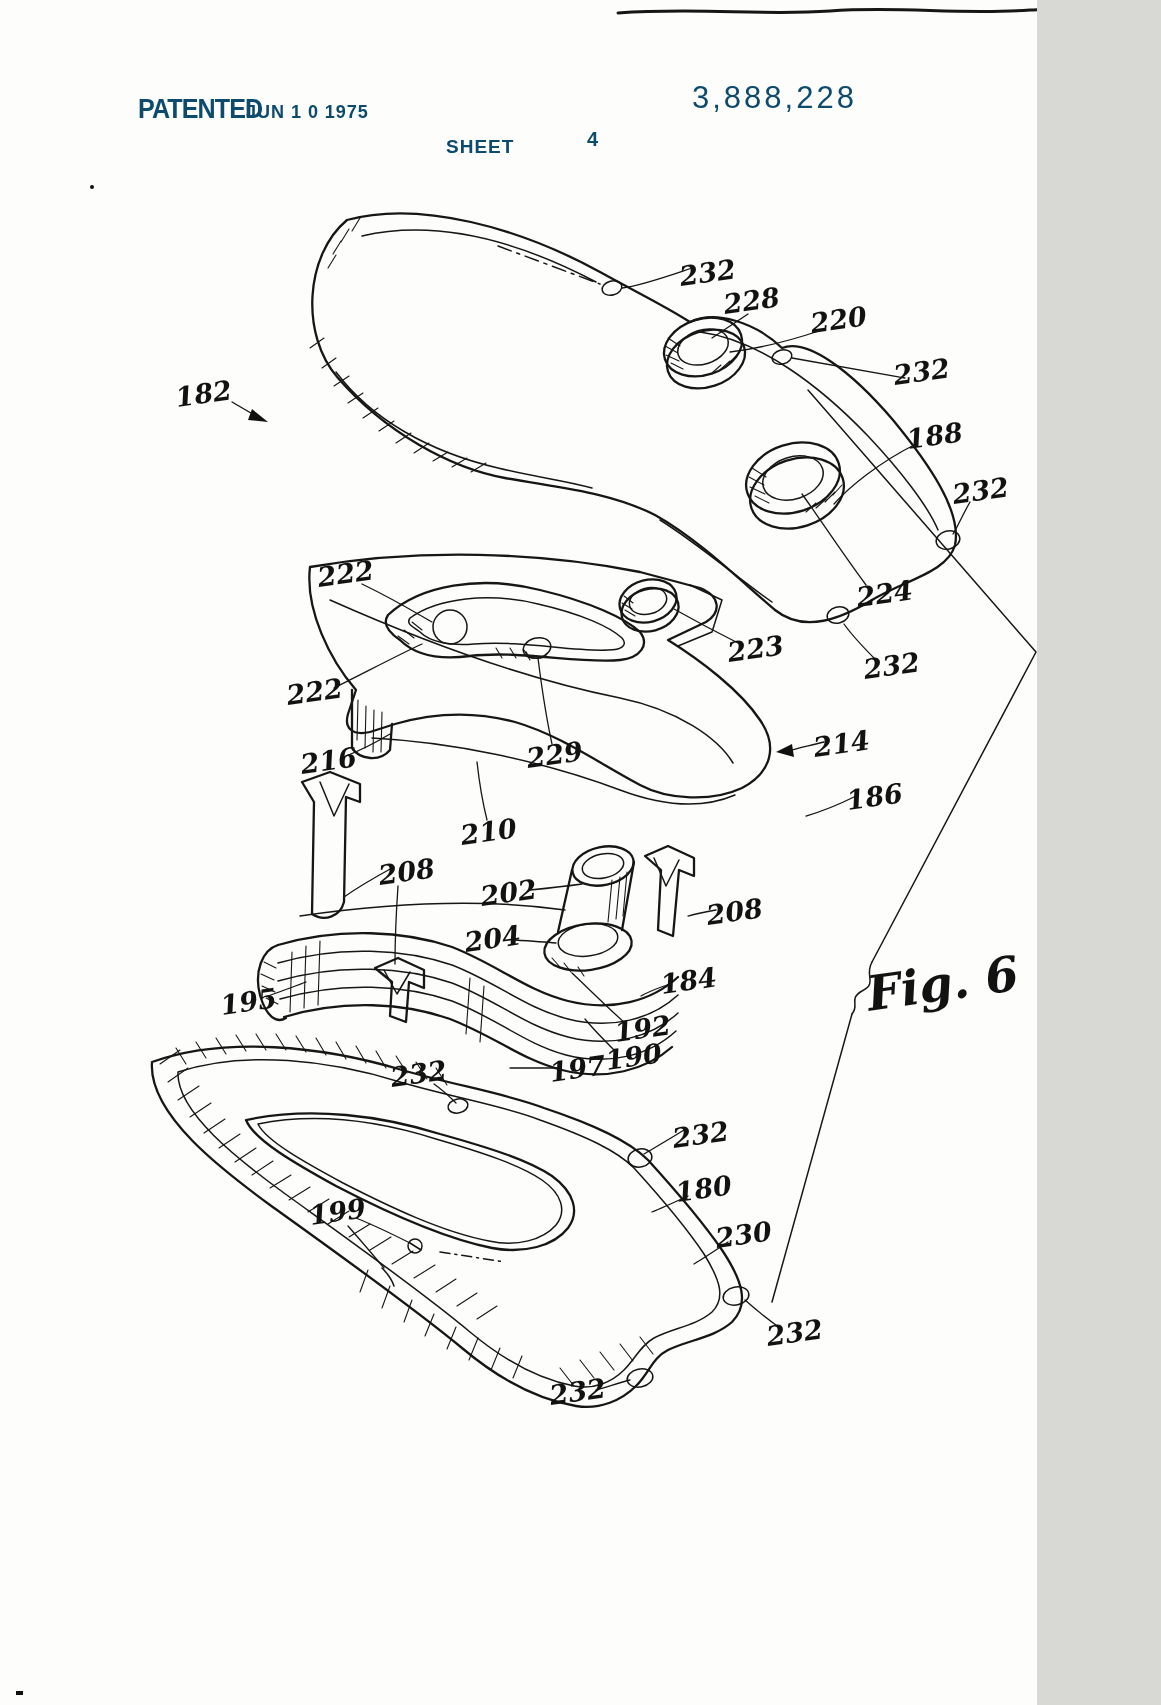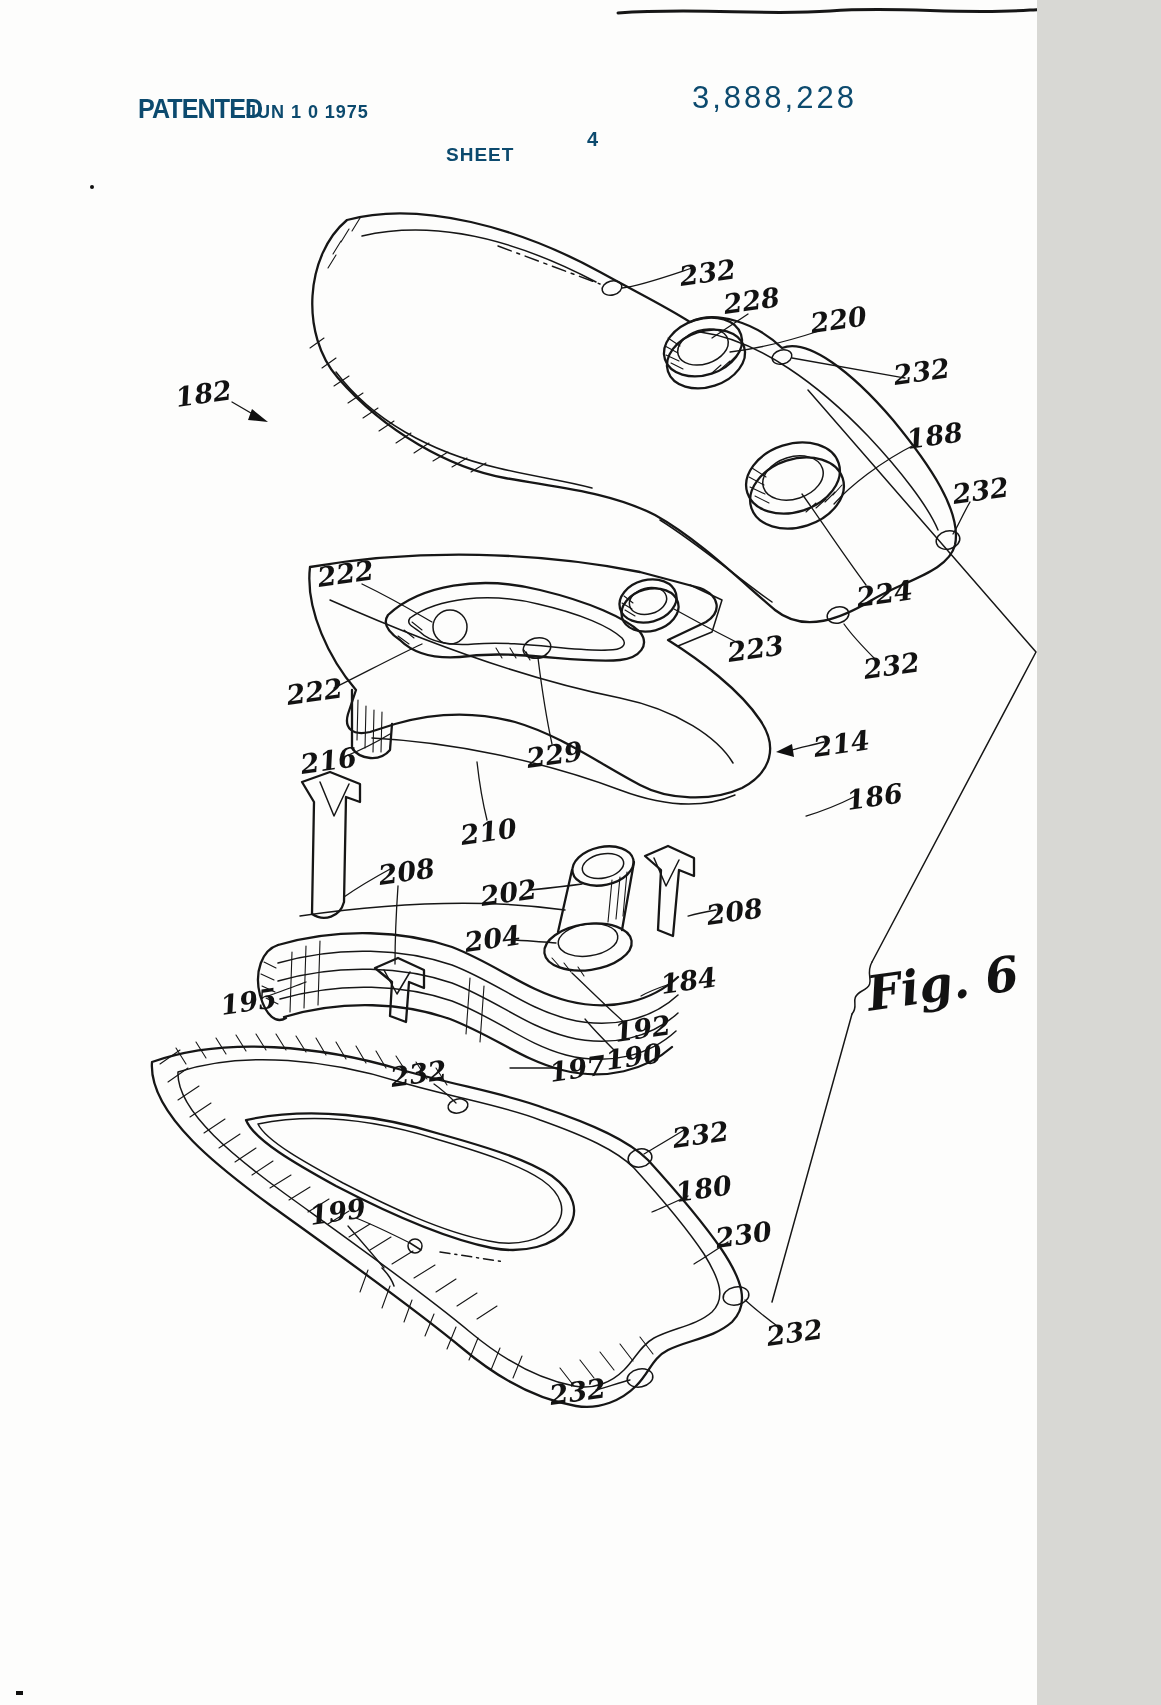--- a/index.html
+++ b/index.html
@@ -3,21 +3,21 @@
 <meta charset="utf-8">
 <style>
   html,body{margin:0;padding:0;background:#d8d8d4;}
   #sheet{
     position:relative;width:1037px;height:1705px;background:#fdfdfc;
     overflow:hidden;font-family:"Liberation Sans",sans-serif;color:#0c4a6e;
   }
   .hdr{position:absolute;white-space:nowrap;}
   #patented{left:138px;top:94px;font-weight:700;font-size:27px;letter-spacing:-1px;transform:scaleX(.93);transform-origin:left;}
   #patdate{left:246px;top:101px;font-weight:700;font-size:19px;letter-spacing:1px;transform:scaleX(.95);transform-origin:left;}
-  #sheetlbl{left:446px;top:144px;font-weight:700;font-size:19px;letter-spacing:1px;}
+  #sheetlbl{left:446px;top:136px;font-weight:700;font-size:19px;letter-spacing:1px;}
   #sheetnum{left:587px;top:128px;font-weight:700;font-size:20px;}
   #patnum{left:692px;top:80px;font-weight:400;font-size:31px;letter-spacing:3px;}
   svg{position:absolute;left:0;top:0;}
   .ln{fill:none;stroke:#161616;stroke-width:2.3;stroke-linecap:round;stroke-linejoin:round;}
   .ln2{fill:none;stroke:#161616;stroke-width:1.5;stroke-linecap:round;stroke-linejoin:round;}
   .hat{fill:none;stroke:#161616;stroke-width:1.1;stroke-linecap:round;}
   .ldr{fill:none;stroke:#161616;stroke-width:1.3;stroke-linecap:round;}
   .ref{font:italic 700 27px "DejaVu Serif",serif;fill:#121212;}
   .figcap{font:italic 700 48px "DejaVu Serif",serif;fill:#121212;}
   .blk{fill:#101010;stroke:none;}

